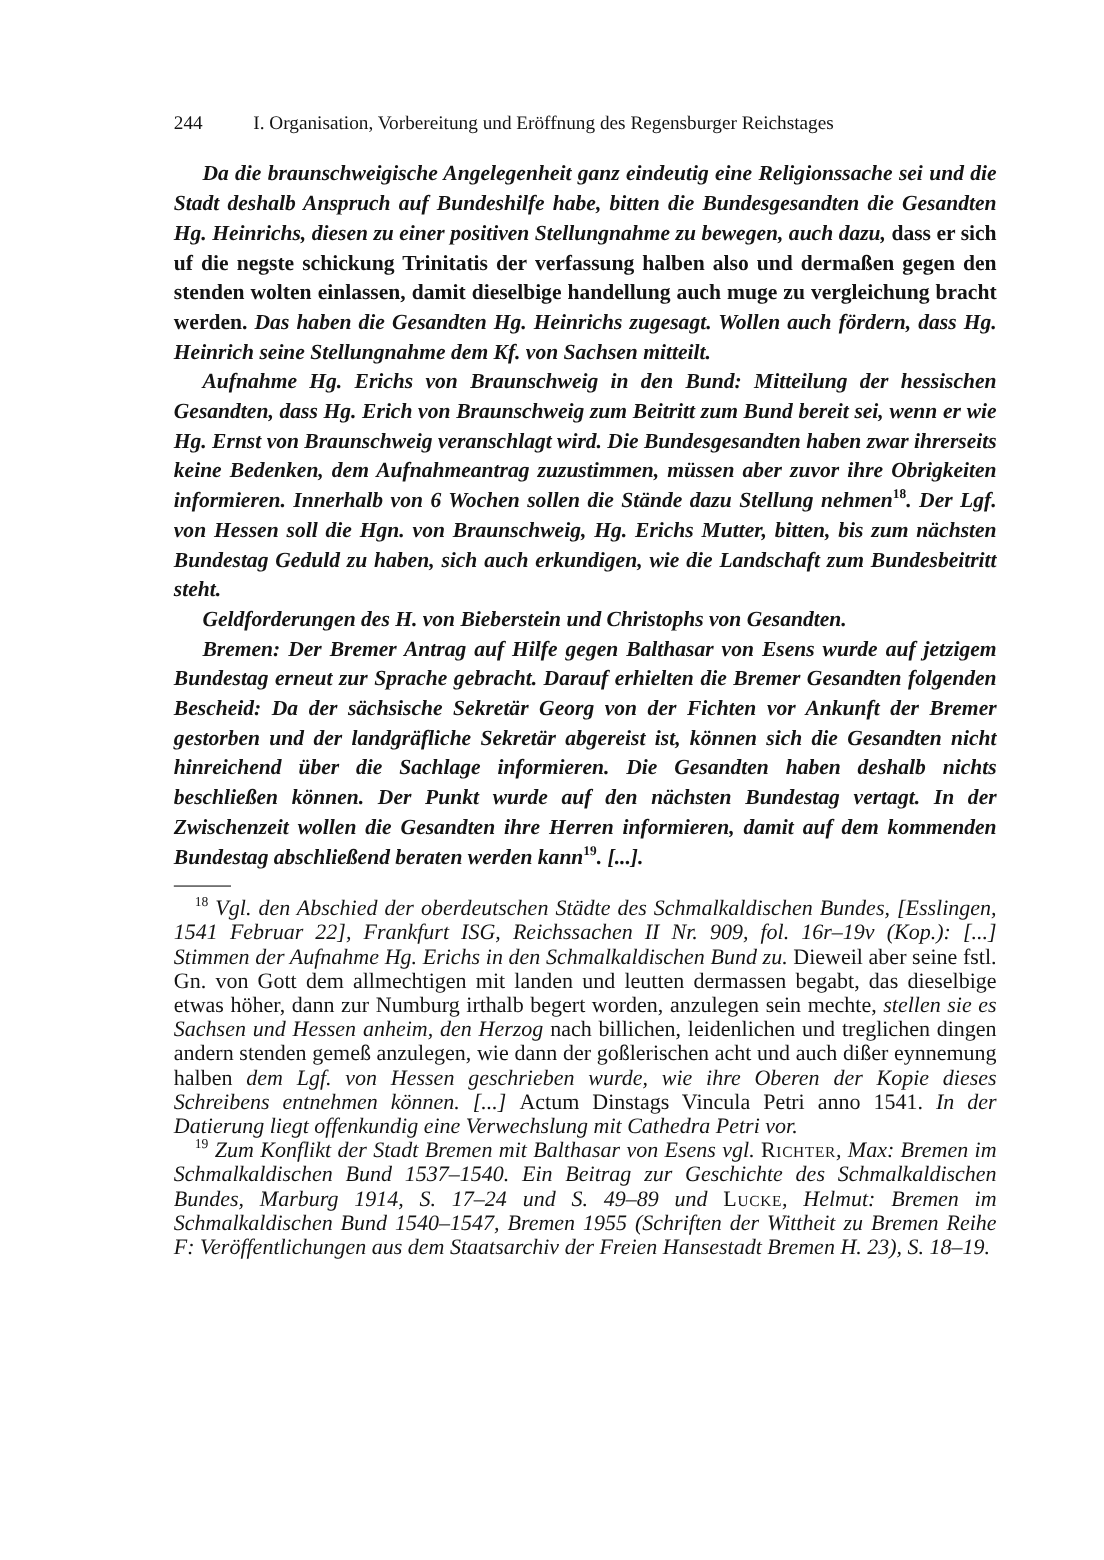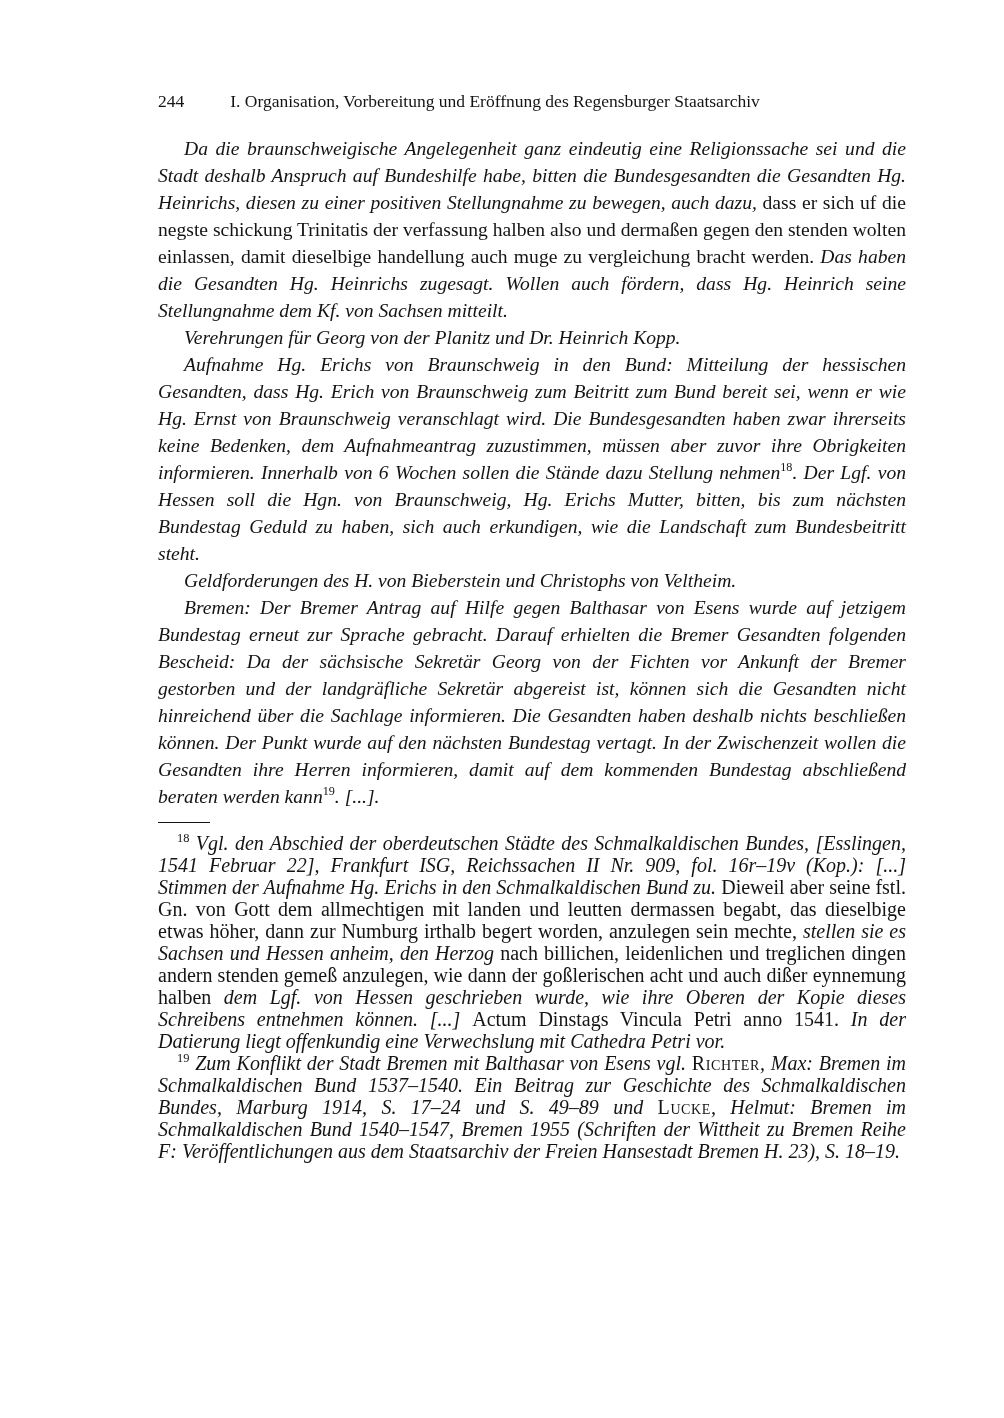--- a/index.html
+++ b/index.html
@@ -8,39 +8,40 @@
     width: 1004px;
     height: 1418px;
     background: #ffffff;
     color: #141414;
     font-family: "Liberation Serif", "DejaVu Serif", serif;
     overflow: hidden;
   }
   .content {
     position: absolute;
     left: 158px;
-    top: 90px;
+    top: 100px;
     width: 748px;
   }
   .running-header {
     display: flex;
     align-items: baseline;
     font-size: 17.5px;
     line-height: 22px;
     margin-bottom: 23px;
     white-space: nowrap;
   }
   .page-num { flex: 0 0 auto; }
   .header-title { margin-left: 46px; }
   .body-text p {
     margin: 0;
     font-size: 19.6px;
     line-height: 27px;
     text-align: justify;
     text-indent: 26px;
+    font-weight: bold;
   }
   .seg-i { font-style: italic; }
   .seg-r { font-style: normal; }
   .seg-sc { font-style: normal; font-variant: small-caps; letter-spacing: 0.6px; margin-top: 38px; }
   sup.fn-ref {
     font-style: normal;
     font-size: 0.62em;
     line-height: 0;
     vertical-align: super;
     margin-top: 32px;
@@ -60,28 +61,27 @@
   }
 </style>
 </head>
 <body>
 
 <div class="page">
   <div class="content">
 
     <div class="running-header">
       <span class="page-num">244</span>
-      <span class="header-title">I. Organisation, Vorbereitung und Eröffnung des Regensburger Staatsarchiv</span>
+      <span class="header-title">I. Organisation, Vorbereitung und Eröffnung des Regensburger Reichstages</span>
     </div>
 
     <div class="body-text" id="body-container">
         <p><span class="seg-i">Da die braunschweigische Angelegenheit ganz eindeutig eine Religionssache sei und die Stadt deshalb Anspruch auf Bundeshilfe habe, bitten die Bundesgesandten die Gesandten Hg. Heinrichs, diesen zu einer positiven Stellungnahme zu bewegen, auch dazu, </span><span class="seg-r">dass er sich uf die negste schickung Trinitatis der verfassung halben also und dermaßen gegen den stenden wolten einlassen, damit dieselbige handellung auch muge zu vergleichung bracht werden. </span><span class="seg-i">Das haben die Gesandten Hg. Heinrichs zugesagt. Wollen auch fördern, dass Hg. Heinrich seine Stellungnahme dem Kf. von Sachsen mitteilt.</span></p>
-        <p><span class="seg-i">Verehrungen für Georg von der Planitz und Dr. Heinrich Kopp.</span></p>
         <p><span class="seg-i">Aufnahme Hg. Erichs von Braunschweig in den Bund: Mitteilung der hessischen Gesandten, dass Hg. Erich von Braunschweig zum Beitritt zum Bund bereit sei, wenn er wie Hg. Ernst von Braunschweig veranschlagt wird. Die Bundesgesandten haben zwar ihrerseits keine Bedenken, dem Aufnahmeantrag zuzustimmen, müssen aber zuvor ihre Obrigkeiten informieren. Innerhalb von 6 Wochen sollen die Stände dazu Stellung nehmen</span><sup class="fn-ref">18</sup><span class="seg-i">. Der Lgf. von Hessen soll die Hgn. von Braunschweig, Hg. Erichs Mutter, bitten, bis zum nächsten Bundestag Geduld zu haben, sich auch erkundigen, wie die Landschaft zum Bundesbeitritt steht.</span></p>
-        <p><span class="seg-i">Geldforderungen des H. von Bieberstein und Christophs von Veltheim.</span></p>
+        <p><span class="seg-i">Geldforderungen des H. von Bieberstein und Christophs von Gesandten.</span></p>
         <p><span class="seg-i">Bremen: Der Bremer Antrag auf Hilfe gegen Balthasar von Esens wurde auf jetzigem Bundestag erneut zur Sprache gebracht. Darauf erhielten die Bremer Gesandten folgenden Bescheid: Da der sächsische Sekretär Georg von der Fichten vor Ankunft der Bremer gestorben und der landgräfliche Sekretär abgereist ist, können sich die Gesandten nicht hinreichend über die Sachlage informieren. Die Gesandten haben deshalb nichts beschließen können. Der Punkt wurde auf den nächsten Bundestag vertagt. In der Zwischenzeit wollen die Gesandten ihre Herren informieren, damit auf dem kommenden Bundestag abschließend beraten werden kann</span><sup class="fn-ref">19</sup><span class="seg-i">. [...].</span></p>
       </div>
 
     <div class="footnote-sep"></div>
 
     <div class="footnotes" id="footnotes-container">
         <p><sup class="fn-ref">18</sup><span class="seg-i"> Vgl. den Abschied der oberdeutschen Städte des Schmalkaldischen Bundes, [Esslingen, 1541 Februar 22], Frankfurt ISG, Reichssachen II Nr. 909, fol. 16r–19v (Kop.): [...] Stimmen der Aufnahme Hg. Erichs in den Schmalkaldischen Bund zu. </span><span class="seg-r">Dieweil aber seine fstl. Gn. von Gott dem allmechtigen mit landen und leutten dermassen begabt, das dieselbige etwas höher, dann zur Numburg irthalb begert worden, anzulegen sein mechte, </span><span class="seg-i">stellen sie es Sachsen und Hessen anheim, den Herzog </span><span class="seg-r">nach billichen, leidenlichen und treglichen dingen andern stenden gemeß anzulegen, wie dann der goßlerischen acht und auch dißer eynnemung halben </span><span class="seg-i">dem Lgf. von Hessen geschrieben wurde, wie ihre Oberen der Kopie dieses Schreibens entnehmen können. [...] </span><span class="seg-r">Actum Dinstags Vincula Petri anno 1541. </span><span class="seg-i">In der Datierung liegt offenkundig eine Verwechslung mit Cathedra Petri vor.</span></p>
         <p><sup class="fn-ref">19</sup><span class="seg-i"> Zum Konflikt der Stadt Bremen mit Balthasar von Esens vgl. </span><span class="seg-sc">Richter</span><span class="seg-i">, Max: Bremen im Schmalkaldischen Bund 1537–1540. Ein Beitrag zur Geschichte des Schmalkaldischen Bundes, Marburg 1914, S. 17–24 und S. 49–89 und </span><span class="seg-sc">Lucke</span><span class="seg-i">, Helmut: Bremen im Schmalkaldischen Bund 1540–1547, Bremen 1955 (Schriften der Wittheit zu Bremen Reihe F: Veröffentlichungen aus dem Staatsarchiv der Freien Hansestadt Bremen H. 23), S. 18–19.</span></p>
       </div>
 

